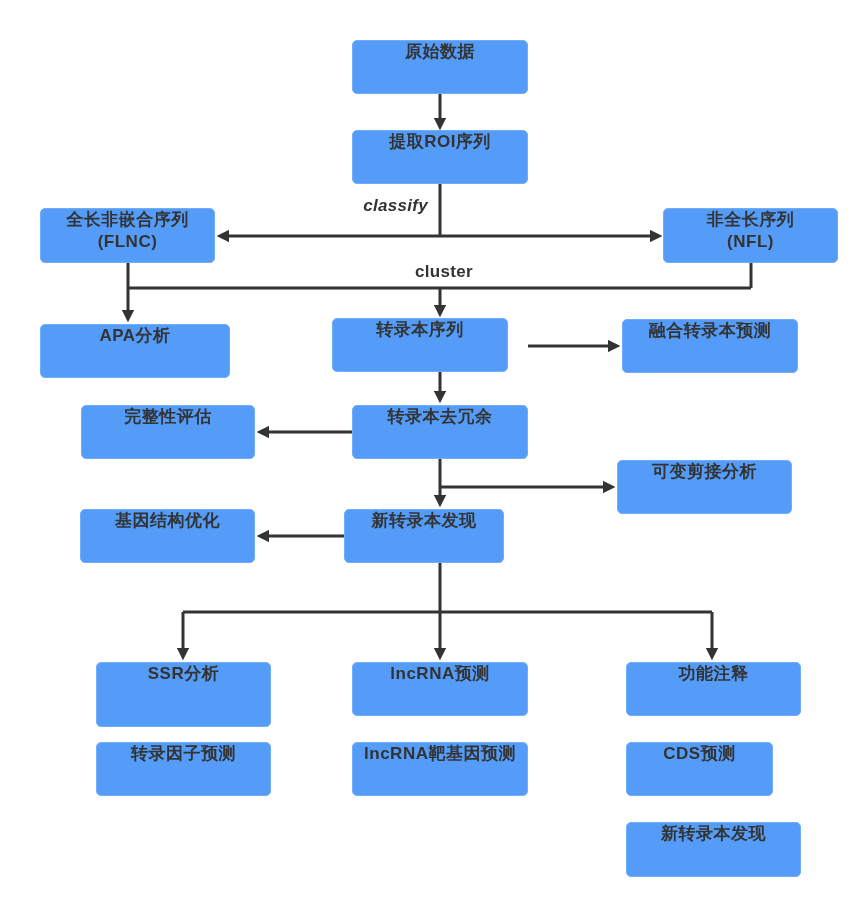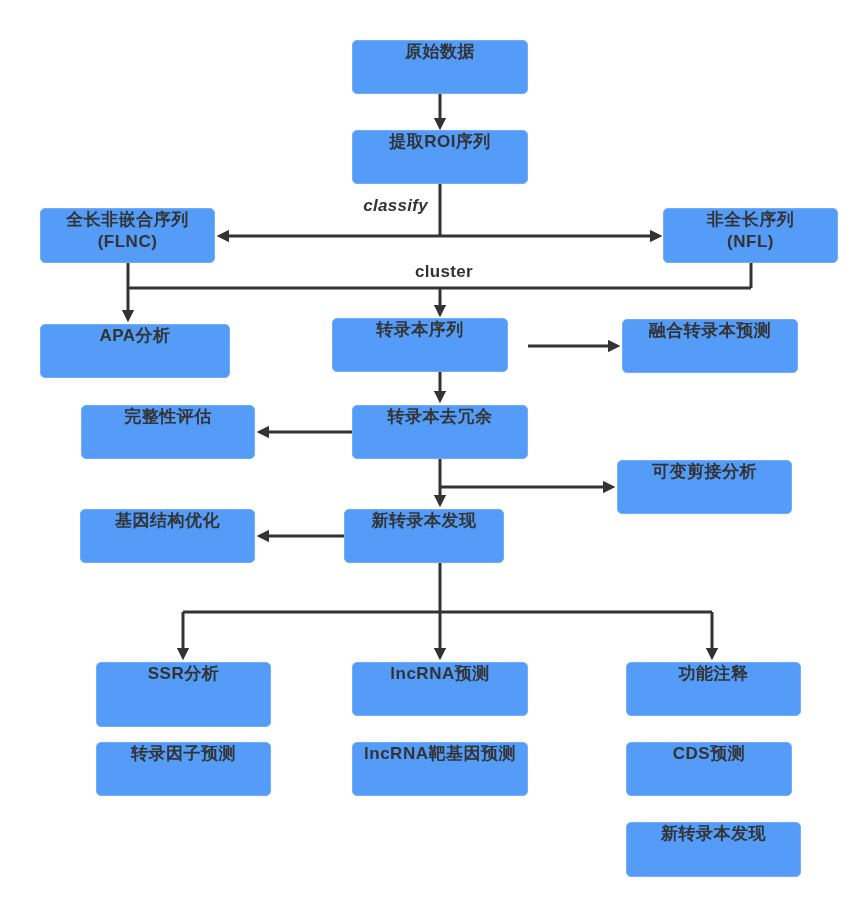--- a/index.html
+++ b/index.html
@@ -142,21 +142,21 @@
   </div>
 
   <div class="node" style="left:96px;top:742px;width:175px;height:54px">
     <span>转录因子预测</span>
   </div>
 
   <div class="node" style="left:352px;top:742px;width:176px;height:54px">
     <span>lncRNA靶基因预测</span>
   </div>
 
-  <div class="node" style="left:626px;top:742px;width:166px;height:54px">
+  <div class="node" style="left:626px;top:742px;width:147px;height:54px">
     <span>CDS预测</span>
   </div>
 
   <div class="node" style="left:626px;top:822px;width:175px;height:55px">
     <span>新转录本发现</span>
   </div>
 
 </div>
 
 </body></html>

